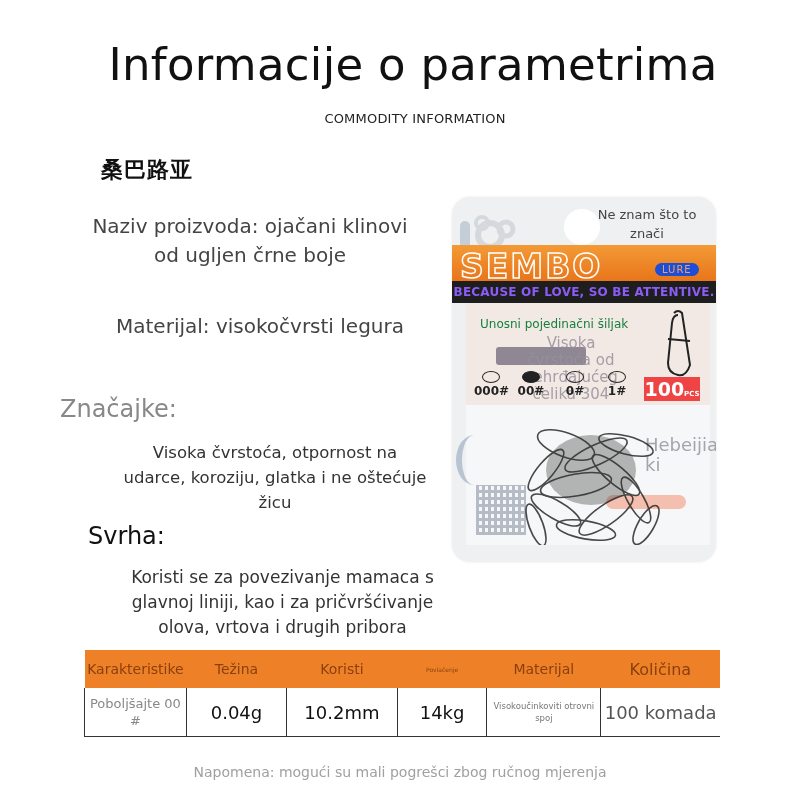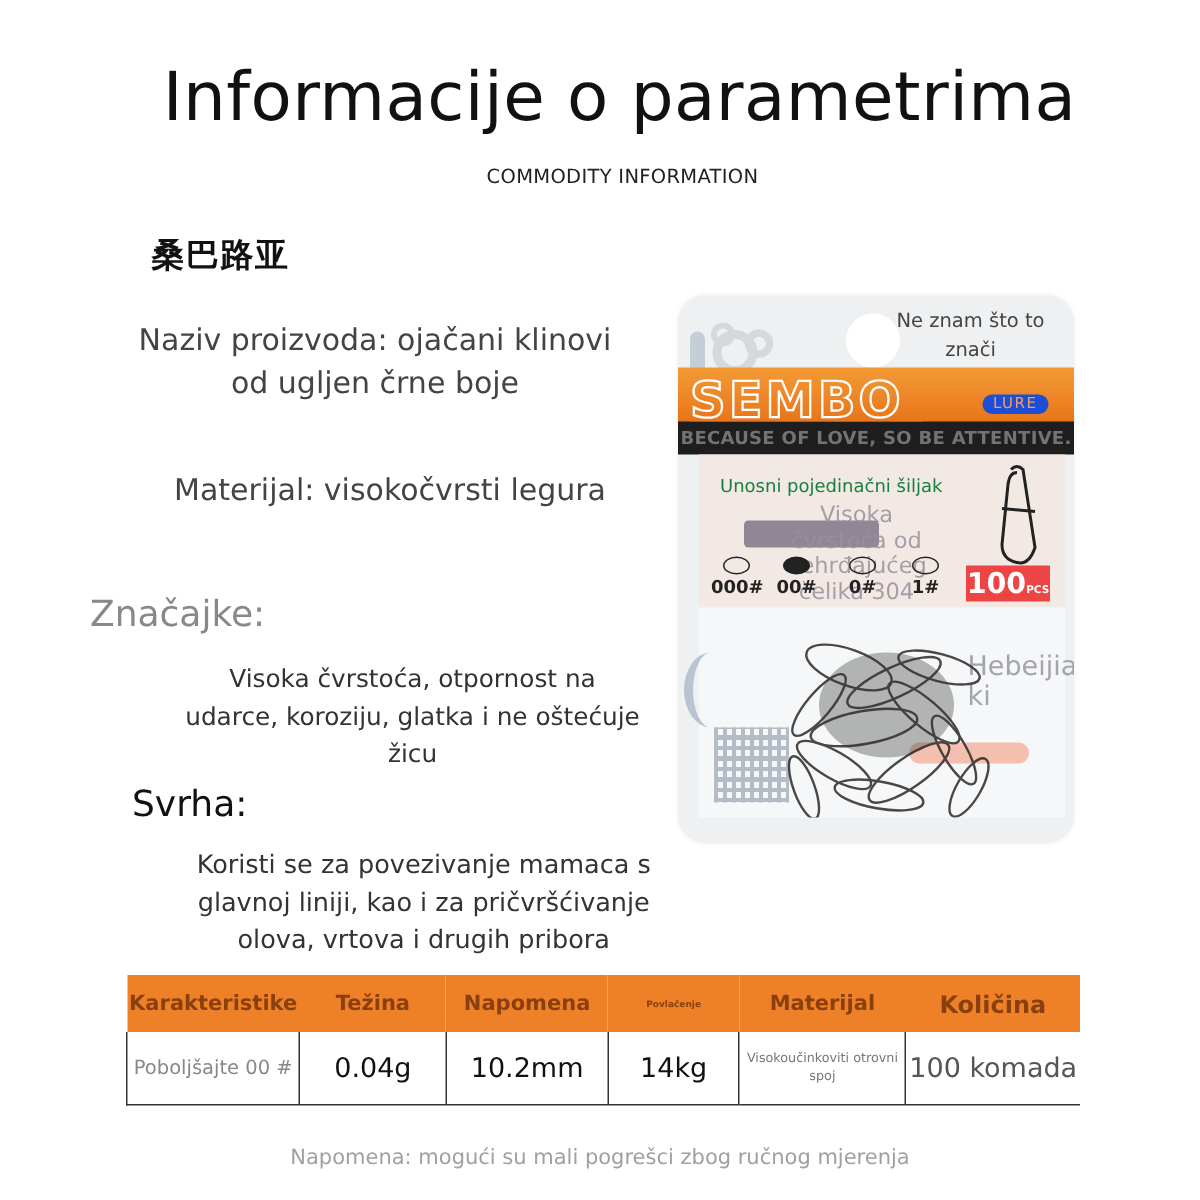--- a/index.html
+++ b/index.html
@@ -18,21 +18,21 @@
 
   
   .pkg{left:452px;top:197px;width:264px;height:365px;background:#eef0f2;border-radius:18px;overflow:hidden;box-shadow:0 0 3px rgba(0,0,0,0.08);}
   .pkg-hole{left:112px;top:12px;width:36px;height:36px;border-radius:50%;background:#ffffff;}
   .pkg-gear{left:8px;top:18px;width:60px;height:34px;}
   .pkg-note{left:140px;top:8px;width:110px;text-align:center;font-size:13px;line-height:19px;color:#444;}
   .pkg-orange{left:0;top:48px;width:264px;height:38px;background:linear-gradient(#f39a35,#e8731a);}
   .pkg-logo{left:8px;top:50px;font-size:33px;font-weight:bold;color:#fbe6d0;letter-spacing:2px;font-family:"DejaVu Sans",sans-serif;-webkit-text-stroke:1.5px #fff;color:transparent;}
   .pkg-logo-line{left:8px;top:84px;width:155px;height:2px;background:#fde9d6;}
   .pkg-lure{left:203px;top:66px;padding:0 7px;height:13px;line-height:13px;border-radius:8px;background:#1d4ed8;color:#f0a060;font-size:10px;letter-spacing:1px;}
-  .pkg-slogan{left:0;top:84px;width:264px;height:22px;background:#1e1e1e;color:#737373;font-size:12px;font-weight:bold;line-height:22px;text-align:center;letter-spacing:0.2px;}
+  .pkg-slogan{left:0;top:84px;width:264px;height:22px;background:#1e1e1e;color:#8b5cf6;font-size:12px;font-weight:bold;line-height:22px;text-align:center;letter-spacing:0.2px;}
   .pkg-card{left:14px;top:106px;width:244px;height:102px;background:#f3e9e4;}
   .pkg-card-title{left:14px;top:14px;font-size:12px;color:#15803d;}
   .pkg-bar{left:30px;top:44px;width:90px;height:18px;background:#8f8794;border-radius:3px;}
   .pkg-overlay{left:50px;top:32px;width:110px;text-align:center;font-size:15px;line-height:17px;color:rgba(150,145,155,0.85);}
   .pkg-snap{left:196px;top:6px;width:32px;height:70px;}
   .pkg-sizes{left:8px;top:68px;width:170px;height:30px;}
   .pkg-size{position:absolute;top:0;width:34px;text-align:center;font-size:12px;font-weight:bold;color:#222;}
   .pkg-size .ov{display:block;margin:0 auto 1px;width:16px;height:10px;border:1.5px solid #222;border-radius:50%;}
   .pkg-100{left:178px;top:74px;width:56px;height:24px;background:#ef4444;color:#fff;font-size:19px;font-weight:bold;line-height:24px;text-align:center;}
   .pkg-100 small{font-size:7px;}
@@ -40,21 +40,21 @@
   .pkg-qr{left:10px;top:80px;width:50px;height:50px;background:
      repeating-linear-gradient(90deg,#8a96a6 0 3px,transparent 3px 6px),
      repeating-linear-gradient(0deg,#8a96a6 0 3px,transparent 3px 7px);opacity:0.6;}
   .pkg-swirl{left:-10px;top:30px;width:30px;height:50px;border-left:6px solid #b8c4d2;border-radius:50%;}
   .pkg-pile{left:40px;top:10px;width:170px;height:130px;}
   .pkg-ghost{left:150px;top:30px;font-size:18px;color:rgba(130,130,140,0.7);line-height:20px;margin-left:29px;}
   .pkg-pink{left:140px;top:90px;width:80px;height:14px;background:#f4b09c;border-radius:7px;opacity:0.8;}
 
   
   .tbl{left:84px;top:650px;width:636px;border-collapse:collapse;}
-  .tbl th{background:#ee8127;height:38px;font-weight:bold;color:#8a3f0e;font-size:14px;border:none;padding:0;}
+  .tbl th{background:#ee8127;height:38px;font-weight:normal;color:#8a3f0e;font-size:14px;border:none;padding:0;}
   .tbl td{height:48px;border-left:1px solid #333;border-bottom:1px solid #333;text-align:center;background:#fff;padding:0;}
   .tbl td:last-child{border-right:none;}
   .tbl tr.body td:first-child{border-left:1px solid #333;}
   .c1{width:90px;}.c2{width:95px;}.c3{width:105px;}.c4{width:85px;}.c5{width:108px;}.c6{width:113px;}
   .th-small{font-size:6px !important;}
   .th-big{font-size:16px !important;}
   .td-grey{color:#888;font-size:13px;line-height:17px;}
   .td-big{color:#111;font-size:18px;}
   .td-tiny{color:#777;font-size:8.5px;line-height:12px;}
   .td-qty{color:#555;font-size:18px;}
@@ -131,21 +131,21 @@
       </g>
     </svg>
   </div>
 </div>
 
 <table class="abs tbl">
   <tbody>
       <tr>
     <th class="c1">Karakteristike</th>
     <th class="c2">Težina</th>
-    <th class="c3">Napomena</th>
+    <th class="c3">Koristi</th>
     <th class="c4 th-small">Povlačenje</th>
     <th class="c5">Materijal</th>
     <th class="c6 th-big">Količina</th>
   </tr>
   <tr class="body">
     <td class="td-grey">Poboljšajte 00 #</td>
     <td class="td-big">0.04g</td>
     <td class="td-big">10.2mm</td>
     <td class="td-big">14kg</td>
     <td class="td-tiny">Visokoučinkoviti otrovni spoj</td>

